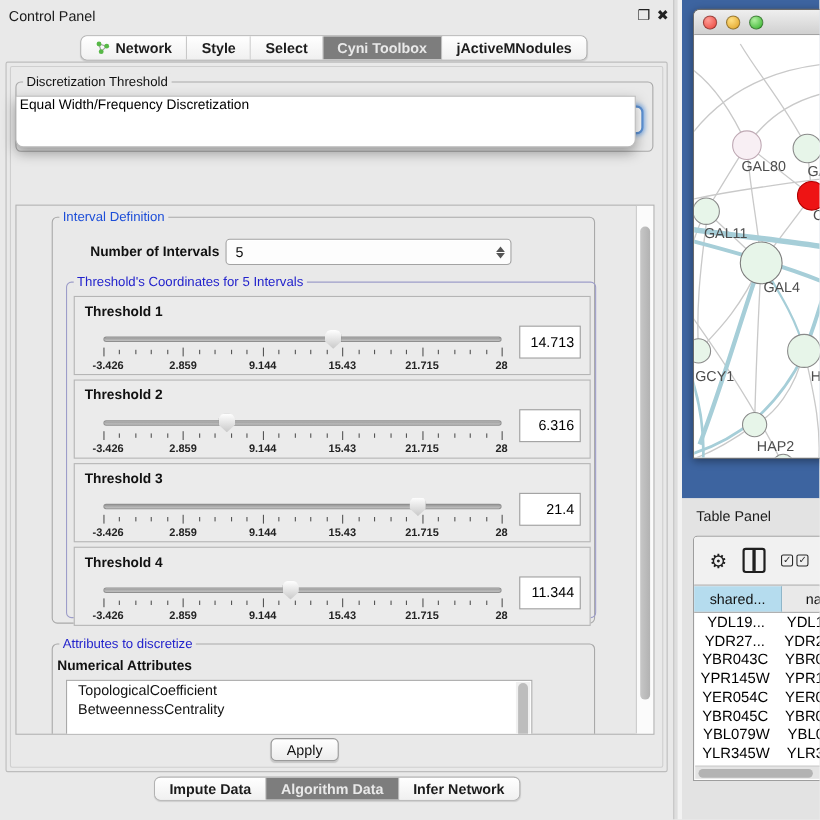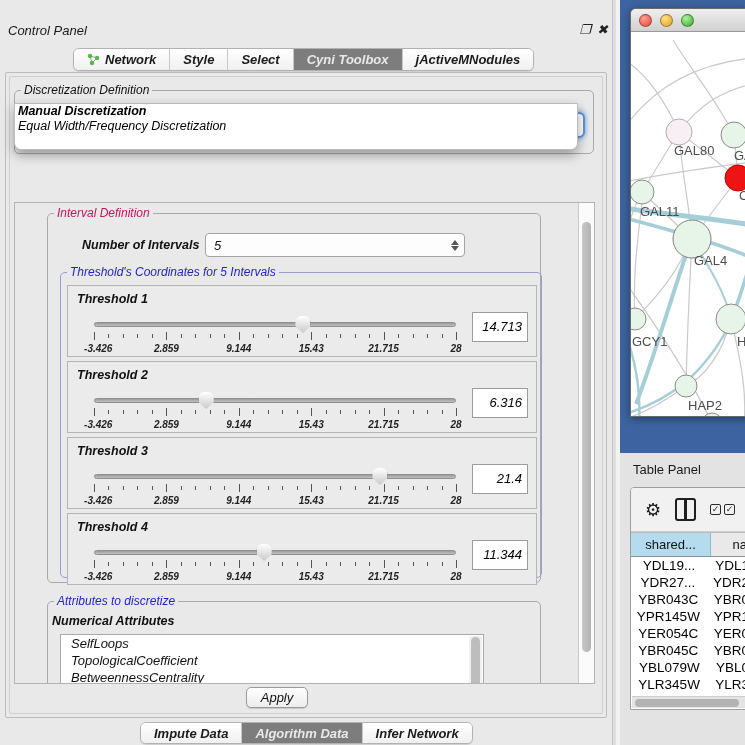--- a/index.html
+++ b/index.html
@@ -2,21 +2,21 @@
 <html><head>
 <meta charset="utf-8">
 <style>
   * { margin:0; padding:0; box-sizing:border-box; }
   html,body { width:745px; height:745px; overflow:hidden; background:#e9e9e9;
     font-family:"Liberation Sans", sans-serif; }
   .abs { position:absolute; }
   body { position:relative; }
 
   
-  #control-panel { left:0; top:16px; width:612px; height:587px; background:#e9e9e9;font-style:italic; }
+  #control-panel { left:0; top:0; width:612px; height:587px; background:#e9e9e9; }
   .cp-title { left:8px; top:7px; font-size:13px; color:#1a1a1a; }
   .win-icons { right:4px; top:6px; font-size:13px; color:#222; display:flex; gap:6px; }
   .win-icons span { cursor:default; }
 
   
   .tabbar { display:flex; align-items:stretch; background:#fdfdfd; border:1px solid #b2b2b2;
     border-radius:6px; height:23px; overflow:hidden; box-shadow:0 1px 1px rgba(0,0,0,.12); }
   .tabbar .seg { display:flex; align-items:center; gap:5px; padding:0 13px; font-size:13px;
     font-weight:bold; color:#1c1c1c; background:linear-gradient(#ffffff,#f0f0f0);
     border-right:1px solid #c8c8c8; white-space:nowrap; }
@@ -25,21 +25,21 @@
 
   
   .outer-frame { left:5px; top:56px; width:602px; height:646px; border:1px solid #bdbdbd;
     border-radius:2px; background:#e9e9e9; }
   .inner-frame { left:9px; top:60px; width:594px; height:638px; border:1px solid #cfcfcf;
     border-radius:2px; }
 
   .groupbox { border:1px solid #a9a9a9; border-radius:5px; }
   .grouptitle { position:absolute; top:-8px; left:6px; background:#e9e9e9; padding:0 3px;
     font-size:12px; color:#111; }
-  .grouptitle.green { color:#be185d; }
+  .grouptitle.green { color:#1d4ed8; }
   .grouptitle.blue  { color:#2323cc; }
 
   .combo { background:#fdfdfd; border:1px solid #a3a3a3; border-radius:4px;
     display:flex; align-items:center; font-size:13px; color:#111;
     box-shadow:inset 0 1px 1px rgba(255,255,255,.8); }
   .combo .txt { flex:1; padding:0 8px; white-space:nowrap; overflow:hidden; }
   .stepper { width:18px; display:flex; flex-direction:column; align-items:center;
     justify-content:center; gap:1px; color:#444; }
   .stepper i { width:0; height:0; border-left:4px solid transparent; border-right:4px solid transparent; }
   .stepper .up { border-bottom:5px solid #555; }
@@ -177,27 +177,26 @@
       </div>
       <div class="seg">
         <span>jActiveMNodules</span>
       </div>
     </div>
 
   <div class="abs outer-frame"></div>
   <div class="abs inner-frame"></div>
 
   <div class="abs groupbox" style="left:14px; top:74px; width:580px; height:64px;">
-    <span class="grouptitle">Discretization Definition</span>
+    <span class="grouptitle">Discretization Threshold</span>
   </div>
   <div class="abs combo-focus" style="left:22px; top:96px; width:563px; height:26px;"></div>
 
 
   <div class="abs popup">
-    <div class="it b">Manual Discretization</div>
     <div class="it">Equal Width/Frequency Discretization</div>
   </div>
 
   <div class="abs viewport">
 
     <div class="groupbox" style="position:absolute; left:32px; top:10px; width:494px; height:370px;">
       <span class="grouptitle green">Interval Definition</span>
 
       <span style="position:absolute; left:34px; top:24px; font-size:12.5px; font-weight:bold; color:#111;">Number of Intervals</span>
       <div class="combo" style="position:absolute; left:157px; top:19px; width:260px; height:24px;">
@@ -389,21 +388,20 @@
             </div>
           </div>
       </div>
     </div>
 
     <div class="groupbox" style="position:absolute; left:32px; top:398px; width:494px; height:120px;">
       <span class="grouptitle blue">Attributes to discretize</span>
       <span style="position:absolute; left:4px; top:12px; font-size:12.5px; font-weight:bold; color:#111;">Numerical Attributes</span>
       <div class="attr-list">
         <div id="attr-items">
-            <div class="li">SelfLoops</div>
             <div class="li">TopologicalCoefficient</div>
             <div class="li">BetweennessCentrality</div>
           </div>
         <div class="attr-scroll">
           <div class="thumb"></div>
         </div>
       </div>
     </div>
 
     <div class="vscroll">

